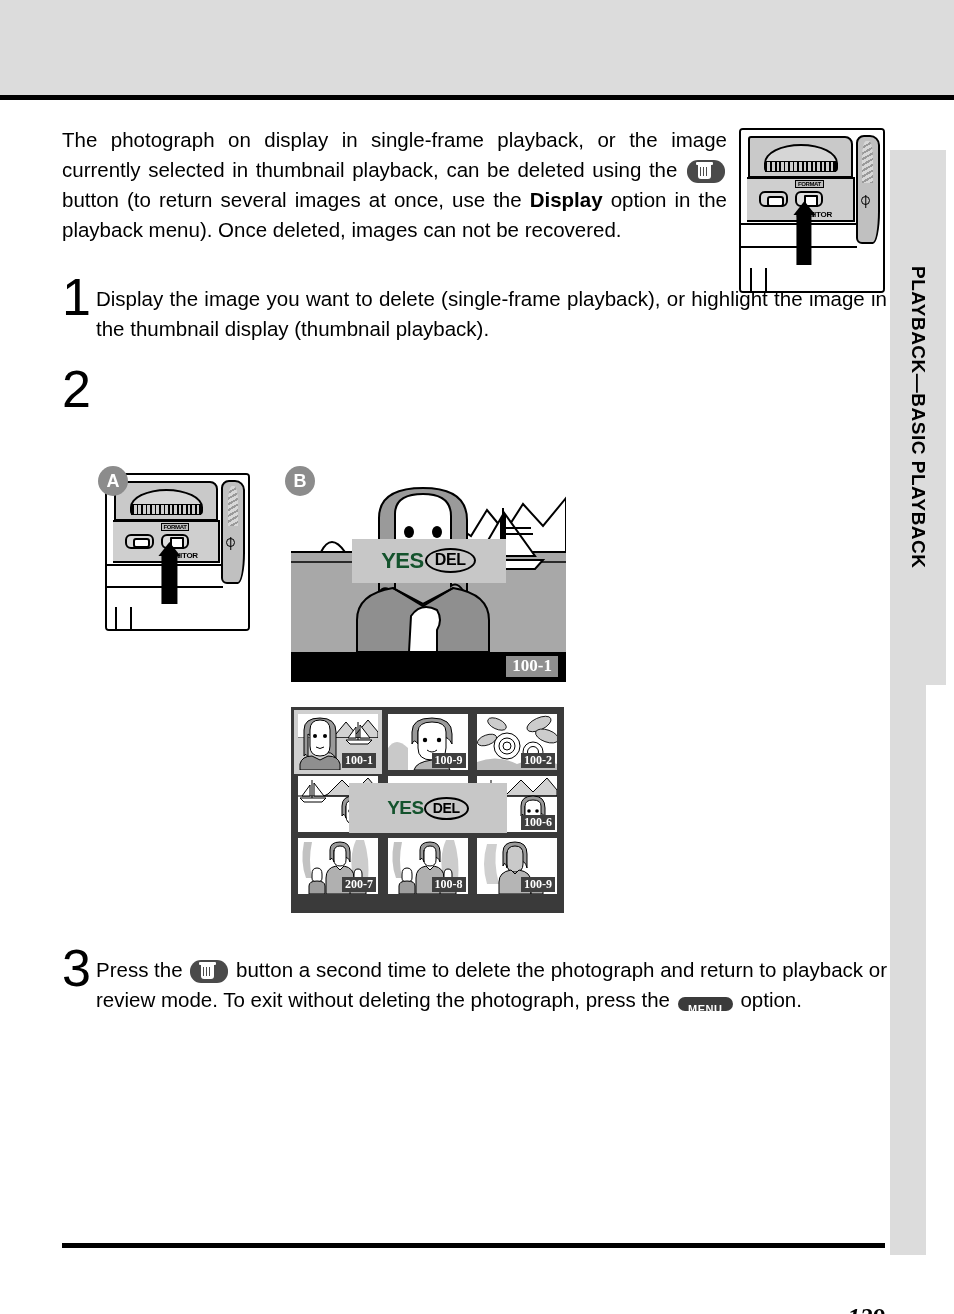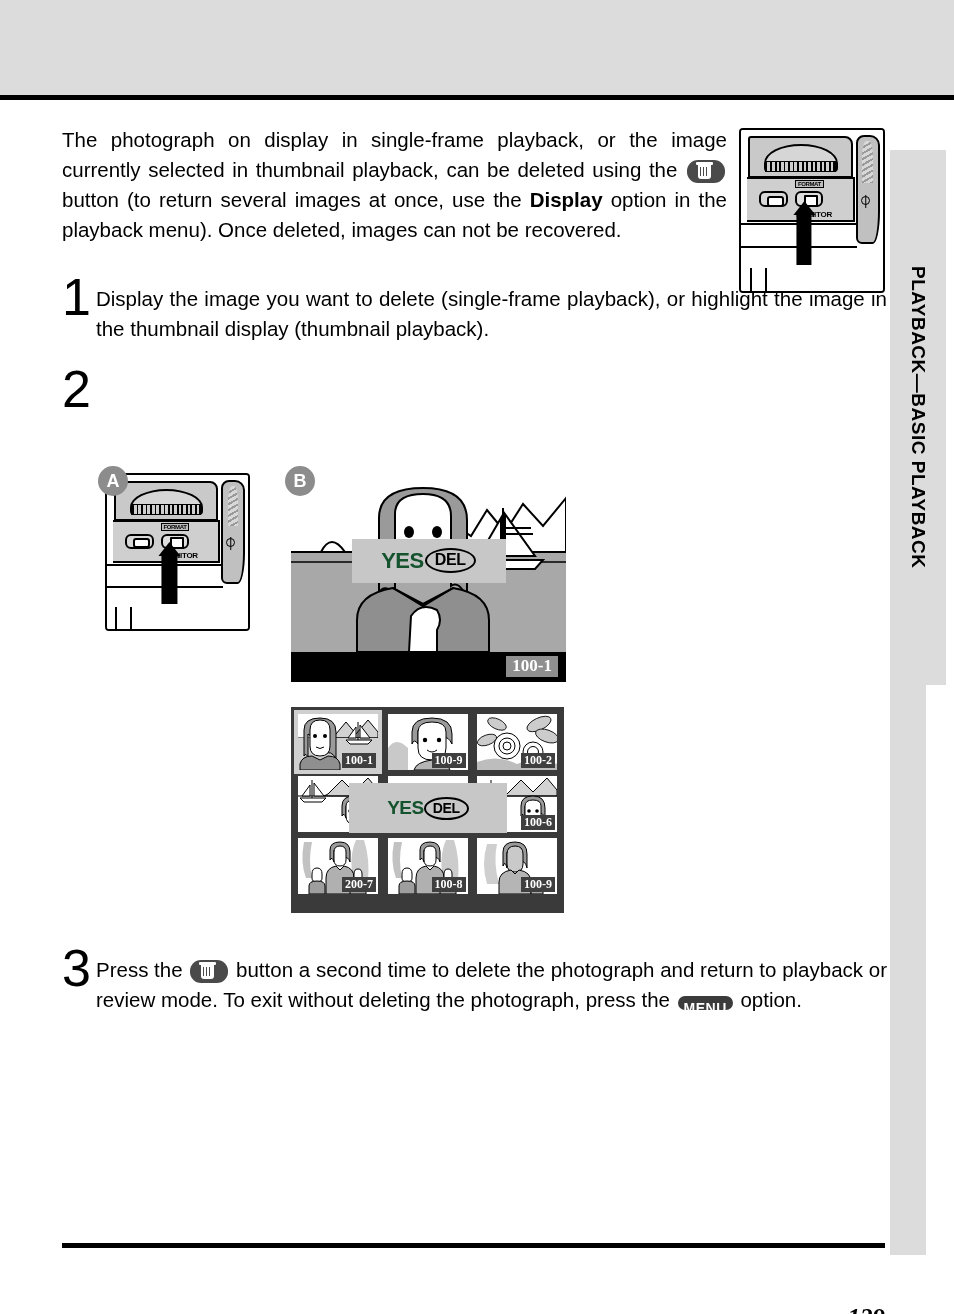--- a/index.html
+++ b/index.html
@@ -77,21 +77,21 @@
     width:17px; height:3px; background:#fff; border-radius:1px;
   }
   .icon-del .bars {
     position:absolute; left:13px; top:7px; width:9px; height:9px;
     background: repeating-linear-gradient(to right,#4a4a4a 0 1px,transparent 1px 3px);
   }
   .icon-menu {
     display:inline-block; vertical-align:-6px;
     width:55px; height:14px; border-radius:12px;
     background:#3b3b3b; color:#fff; font-weight:bold;
-    font-size:14px; line-height:25px; text-align:center;
+    font-size:11px; line-height:25px; text-align:center;
     letter-spacing:0.5px; margin:0 2px;
     font-family:"Liberation Sans", sans-serif;
   }
 
   
   .step { position:relative; display:flex; align-items:flex-start; }
   .step-num {
     font-family:"Liberation Sans", sans-serif;
     font-size:52px; font-weight:300; line-height:0.82;
     width:34px; flex:0 0 34px; color:#000;

